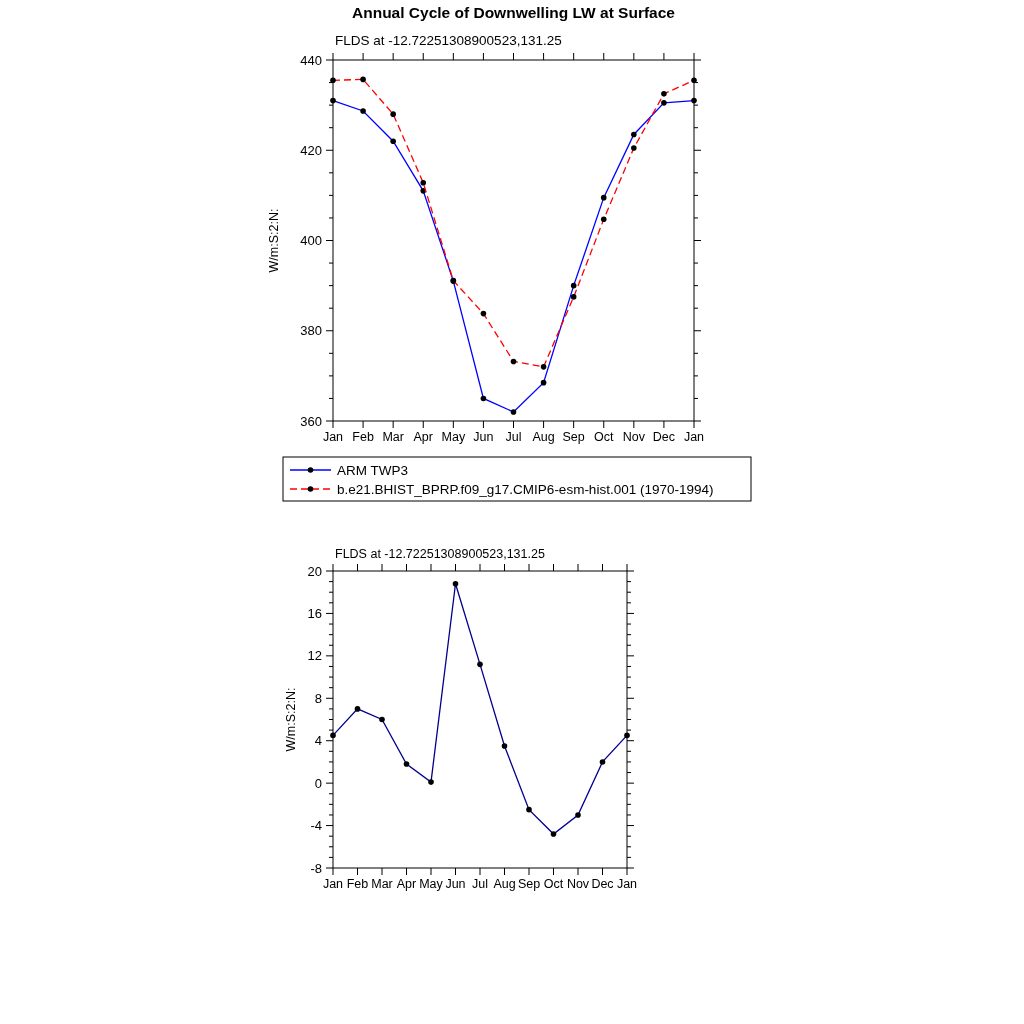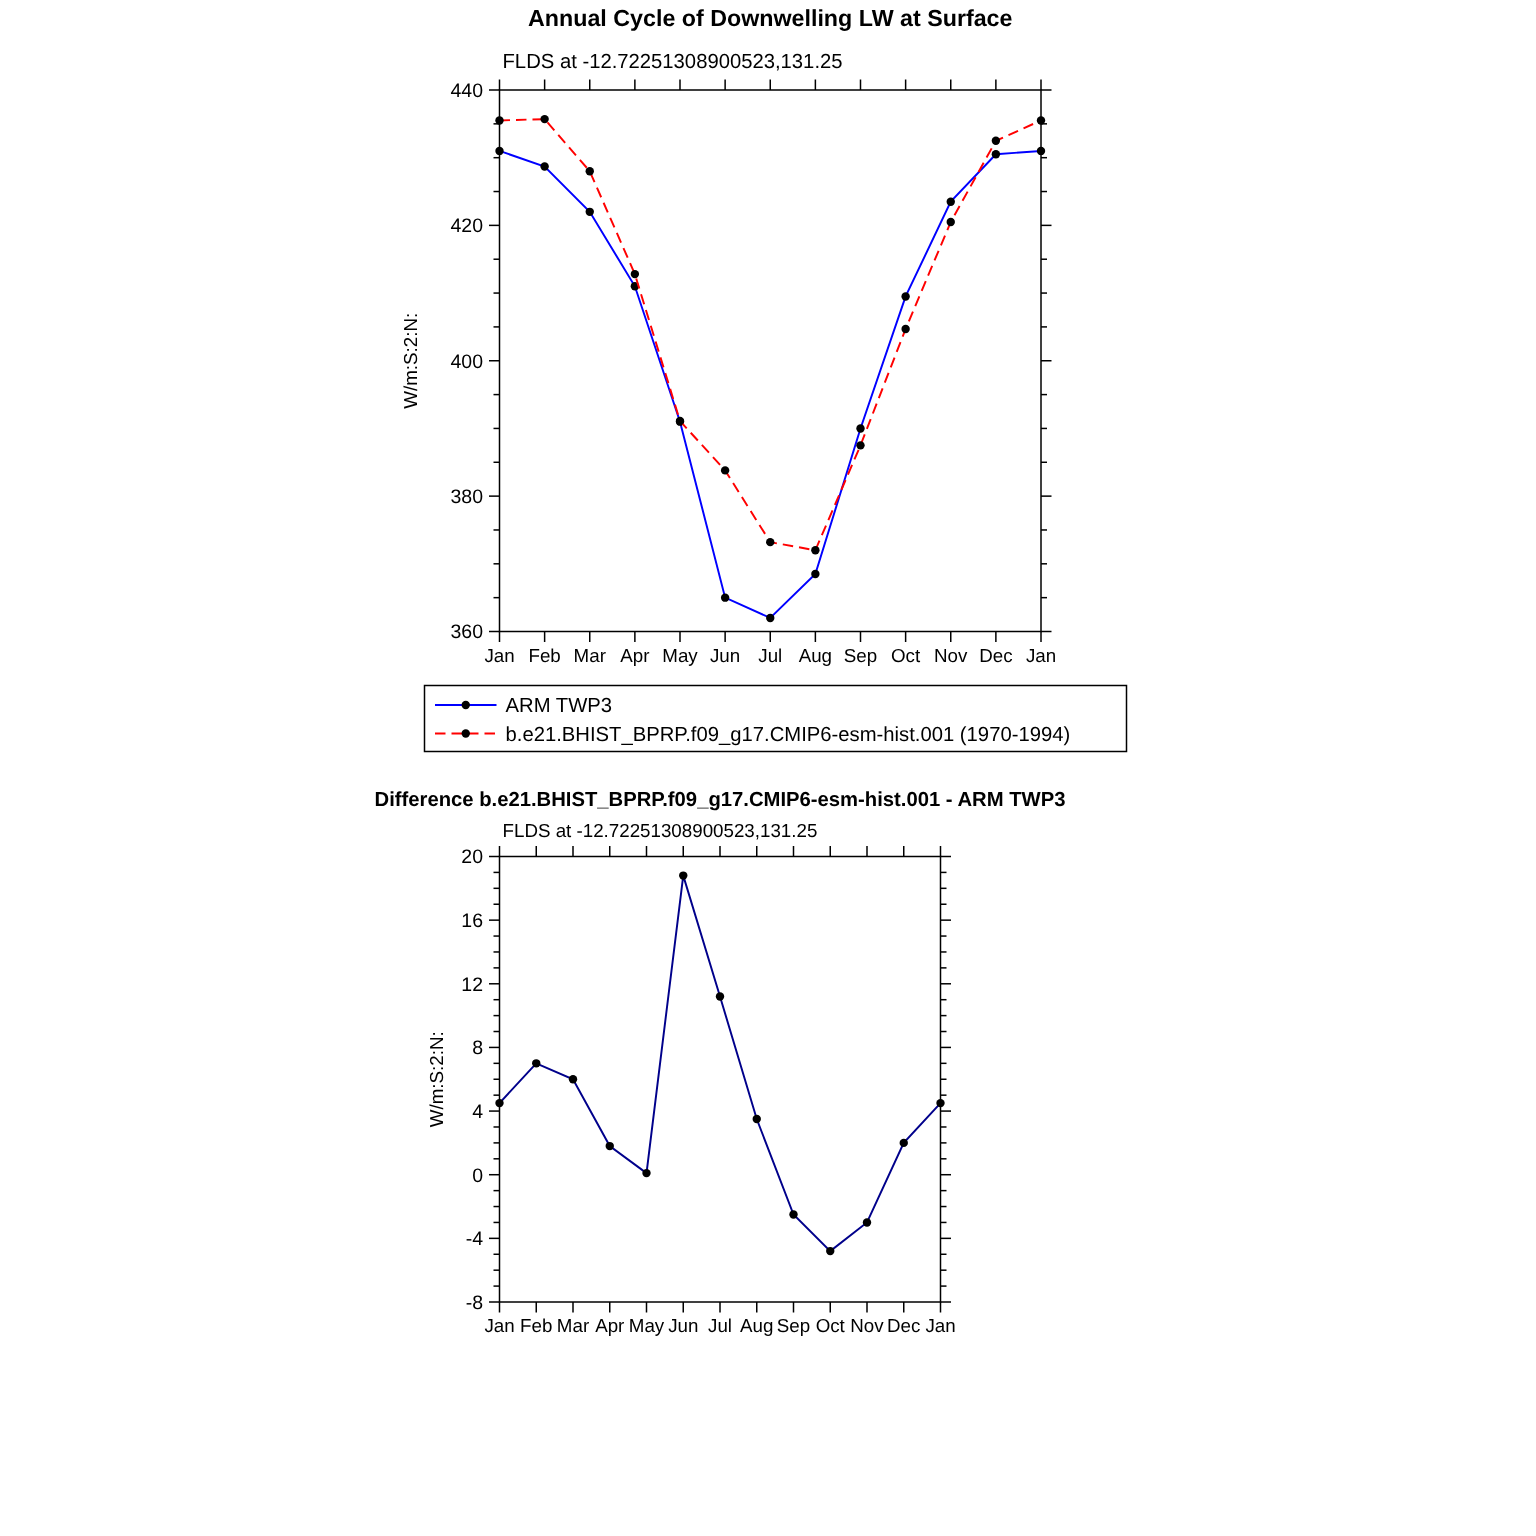--- a/index.html
+++ b/index.html
@@ -11,21 +11,20 @@
   #chart2-title{top:525px;left:0;width:960px;text-align:center;font-weight:bold;font-size:13.5px;}
   #chart2-subtitle{top:547px;left:335px;font-size:12.5px;}
   svg text{font-family:"Liberation Sans",sans-serif;fill:#000;stroke:none;}
 </style>
 </head>
 <body>
 
 <div id="page">
   <div id="chart1-title" class="abs">Annual Cycle of Downwelling LW at Surface</div>
   <div id="chart1-subtitle" class="abs">FLDS at -12.72251308900523,131.25</div>
-  <div id="chart2-title" class="abs">Difference b.e21.BHIST_BPRP.f09_g17.CMIP6-esm-hist.001 - ARM TWP3</div>
   <div id="chart2-subtitle" class="abs">FLDS at -12.72251308900523,131.25</div>
   <svg id="charts" class="abs" style="top:0;left:0" width="1024" height="1024">
       <g stroke="#000" stroke-width="1" fill="none">
         <rect x="333" y="60" width="361" height="361"></rect>
         <line x1="333" y1="421" x2="333" y2="428"></line>
         <line x1="333" y1="60" x2="333" y2="53"></line>
         <line x1="363.0833333333333" y1="421" x2="363.0833333333333" y2="428"></line>
         <line x1="363.0833333333333" y1="60" x2="363.0833333333333" y2="53"></line>
         <line x1="393.1666666666667" y1="421" x2="393.1666666666667" y2="428"></line>
         <line x1="393.1666666666667" y1="60" x2="393.1666666666667" y2="53"></line>

